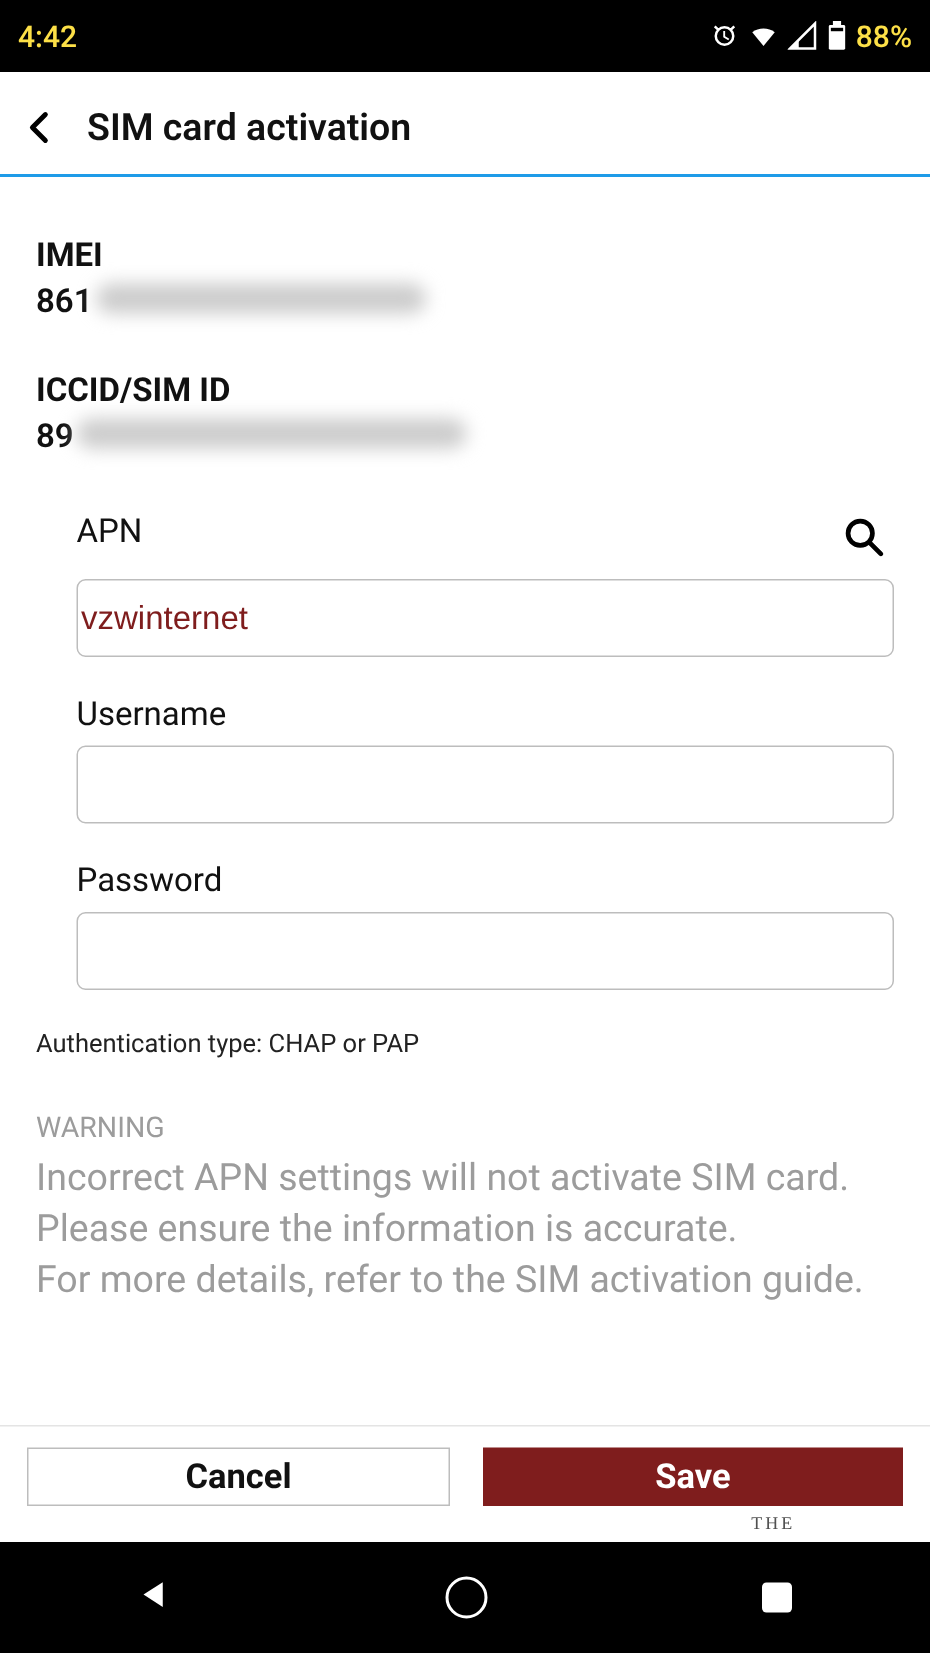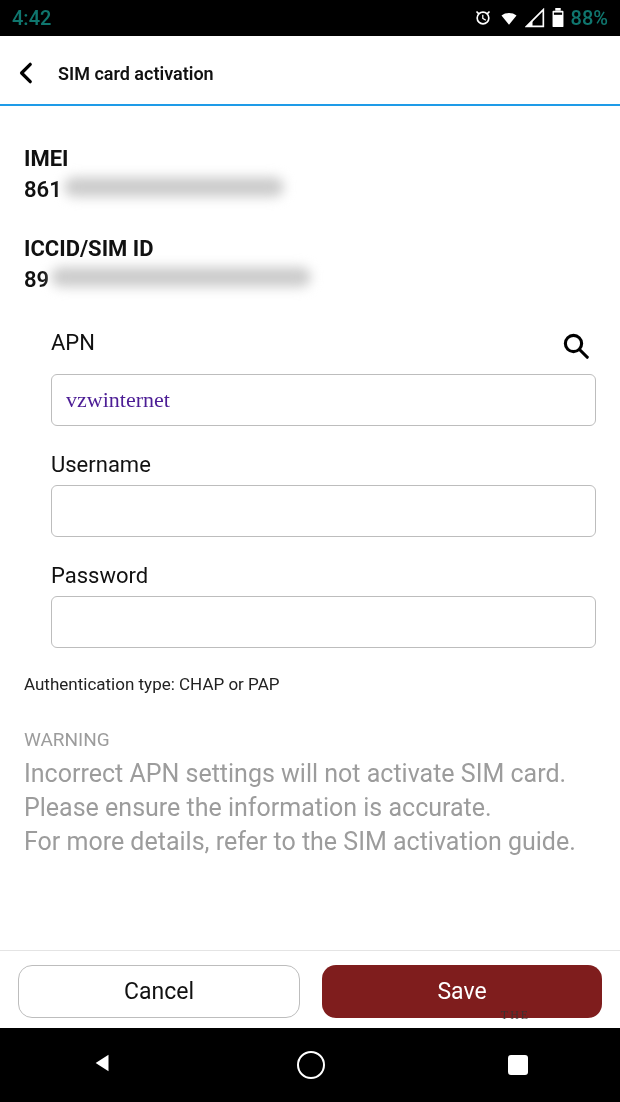--- a/index.html
+++ b/index.html
@@ -1,41 +1,41 @@
 <!DOCTYPE html>
 <html><head>
 <meta charset="utf-8">
 <style>
   * { box-sizing: border-box; margin: 0; padding: 0; }
   html, body { width: 620px; height: 1102px; font-family: -apple-system, Roboto, Arial, sans-serif; background: #fff; overflow: hidden; }
 
   .status-bar {
     background: #000;
-    color: #0f766e;
-    height: 36px;
+    color: #fde047;
+    height: 48px;
     display: flex;
     align-items: center;
     justify-content: space-between;
     padding: 0 12px;
     font-size: 20px;
     font-weight: 500;
   }
   .status-right { display: flex; align-items: center; gap: 6px; }
   .status-right svg { fill: #fff; }
 
   .app-header {
     display: flex;
     align-items: center;
     padding: 14px 16px 14px 10px;
     border-bottom: 2px solid #1e9be8;
     gap: 14px;
     margin-top: 6px;
   }
   .back-icon { width: 34px; height: 34px; display:flex; align-items:center; justify-content:center; }
-  .app-title { font-size: 18px; font-weight: 600; color:#111; }
+  .app-title { font-size: 25px; font-weight: 600; color:#111; }
 
   .content { padding: 40px 24px 0 24px; }
 
   .field-block { margin-bottom: 34px; }
   .field-label-bold { font-size: 22px; font-weight: 700; color:#111; margin-bottom: 6px; }
   .field-value-bold { font-size: 22px; font-weight: 600; color:#111; display:flex; }
   .blur-rect {
     display:inline-block;
     width: 220px;
     height: 20px;
@@ -47,48 +47,47 @@
   }
 
   .apn-row { display:flex; align-items:center; justify-content:space-between; margin-bottom: 8px; }
   .field-label { font-size: 22px; color:#111; margin-bottom: 8px; }
   .text-input {
     width: 100%;
     border: 1px solid #bdbdbd;
     border-radius: 6px;
     height: 52px;
     font-size: 22px;
-    padding: 0 14px;
-    color:#4c1d95;
+    padding: 0 2px;
+    color:#7f1d1d;
     outline:none;
-    font-family:Liberation Serif, serif;
   }
   .input-block { margin-bottom: 26px; margin-left: 27px; }
 
   .auth-line { font-size: 17px; color:#222; margin-top: 8px; margin-bottom: 34px; }
 
   .warning-head { font-size: 19px; color:#9c9c9c; margin-bottom: 6px; }
   .warning-body { font-size: 25px; color:#9c9c9c; line-height: 1.35; }
 
   .footer-buttons {
     position: absolute;
     left: 0; right: 0;
     top: 950px;
     background:#fff;
     border-top: 1px solid #e4e4e4;
     padding: 14px 18px 10px 18px;
     display:flex;
     gap: 22px;
   }
   .btn {
     flex:1;
-    height: 53px;
-    border-radius: 14px;
+    height: 39px;
+    border-radius: 0;
     font-size: 23px;
-    font-weight: 400;
+    font-weight: 700;
     display:flex;
     align-items:center;
     justify-content:center;
     cursor:pointer;
   }
   .btn-cancel { background:#fff; border:1px solid #bdbdbd; color:#111; }
   .btn-save { background:#7f1d1d; color:#fff; border:none; }
 
   .watermark {
     position:absolute;

